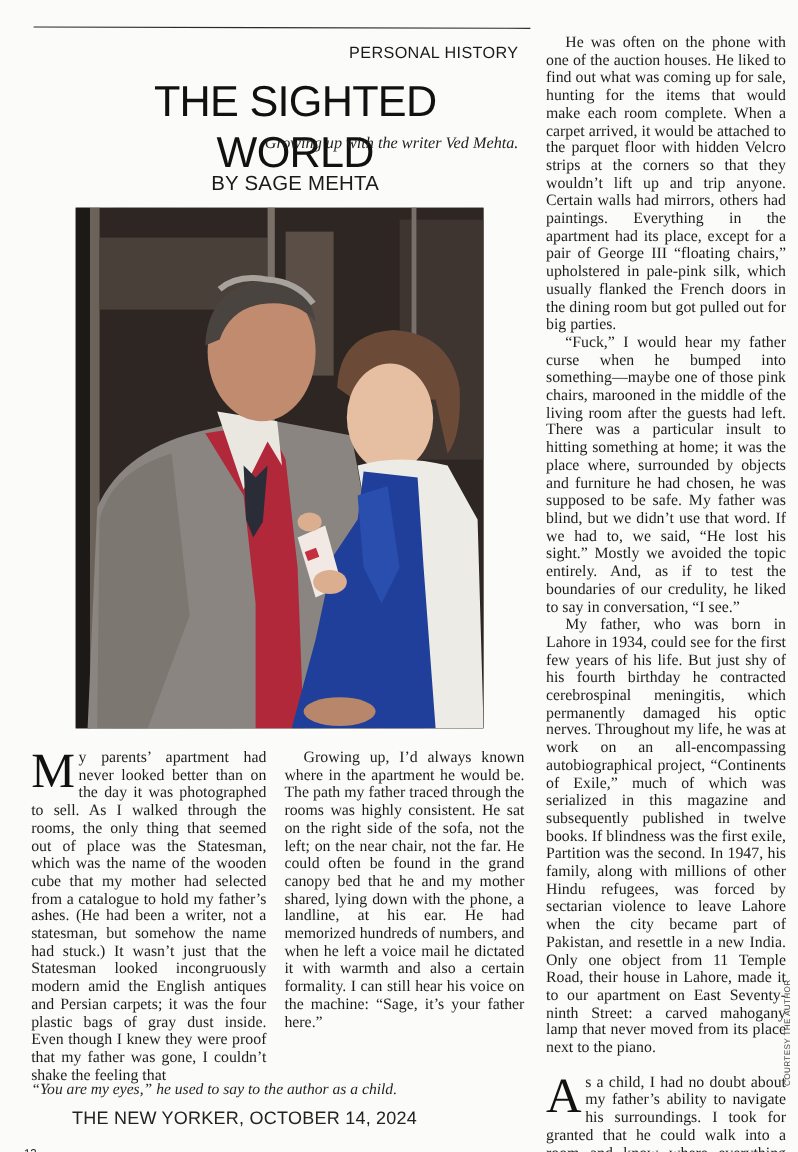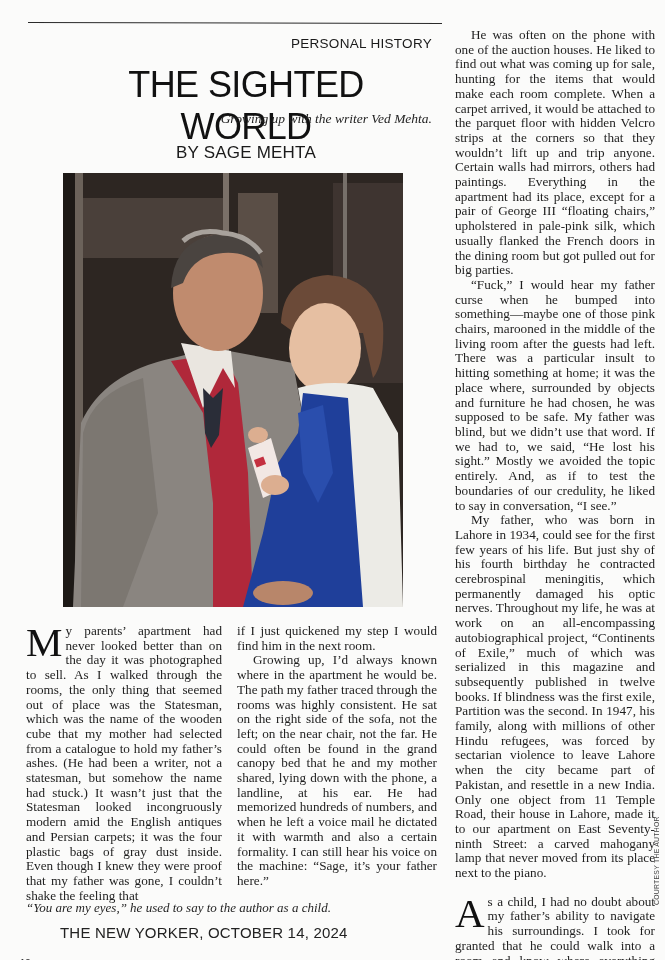--- a/index.html
+++ b/index.html
@@ -85,21 +85,20 @@
     <ellipse cx="212" cy="312" rx="14" ry="10" fill="#dcae90"></ellipse>
     <ellipse cx="220" cy="420" rx="30" ry="12" fill="#b8866a"></ellipse>
   </svg>
 </div>
 
 <div class="col col-left">
   <p class="first"><span class="dropcap">M</span><span>y parents’ apartment had never looked better than on the day it was photographed to sell. As I walked through the rooms, the only thing that seemed out of place was the Statesman, which was the name of the wooden cube that my mother had selected from a catalogue to hold my father’s ashes. (He had been a writer, not a statesman, but somehow the name had stuck.) It wasn’t just that the Statesman looked incongruously modern amid the English antiques and Persian carpets; it was the four plastic bags of gray dust inside. Even though I knew they were proof that my father was gone, I couldn’t shake the feeling that</span></p>
 </div>
 
 <div class="col col-mid">
-  <p class="first">if I just quickened my step I would find him in the next room.</p>
   <p>Growing up, I’d always known where in the apartment he would be. The path my father traced through the rooms was highly consistent. He sat on the right side of the sofa, not the left; on the near chair, not the far. He could often be found in the grand canopy bed that he and my mother shared, lying down with the phone, a landline, at his ear. He had memorized hundreds of numbers, and when he left a voice mail he dictated it with warmth and also a certain formality. I can still hear his voice on the machine: “Sage, it’s your father here.”</p>
 </div>
 
 <div class="col col-right">
   <p>He was often on the phone with one of the auction houses. He liked to find out what was coming up for sale, hunting for the items that would make each room complete. When a carpet arrived, it would be attached to the parquet floor with hidden Velcro strips at the corners so that they wouldn’t lift up and trip anyone. Certain walls had mirrors, others had paintings. Everything in the apartment had its place, except for a pair of George III “floating chairs,” upholstered in pale-pink silk, which usually flanked the French doors in the dining room but got pulled out for big parties.</p>
   <p>“Fuck,” I would hear my father curse when he bumped into something—maybe one of those pink chairs, marooned in the middle of the living room after the guests had left. There was a particular insult to hitting something at home; it was the place where, surrounded by objects and furniture he had chosen, he was supposed to be safe. My father was blind, but we didn’t use that word. If we had to, we said, “He lost his sight.” Mostly we avoided the topic entirely. And, as if to test the boundaries of our credulity, he liked to say in conversation, “I see.”</p>
   <p>My father, who was born in Lahore in 1934, could see for the first few years of his life. But just shy of his fourth birthday he contracted cerebrospinal meningitis, which permanently damaged his optic nerves. Throughout my life, he was at work on an all-encompassing autobiographical project, “Continents of Exile,” much of which was serialized in this magazine and subsequently published in twelve books. If blindness was the first exile, Partition was the second. In 1947, his family, along with millions of other Hindu refugees, was forced by sectarian violence to leave Lahore when the city became part of Pakistan, and resettle in a new India. Only one object from 11 Temple Road, their house in Lahore, made it to our apartment on East Seventy-ninth Street: a carved mahogany lamp that never moved from its place next to the piano.</p>
   <div class="section-gap"></div>
   <p class="first"><span class="dropcap">A</span><span>s a child, I had no doubt about my father’s ability to navigate his surroundings. I took for granted that he could walk into a room and know where everything was. He relied on a</span></p>
 </div>

